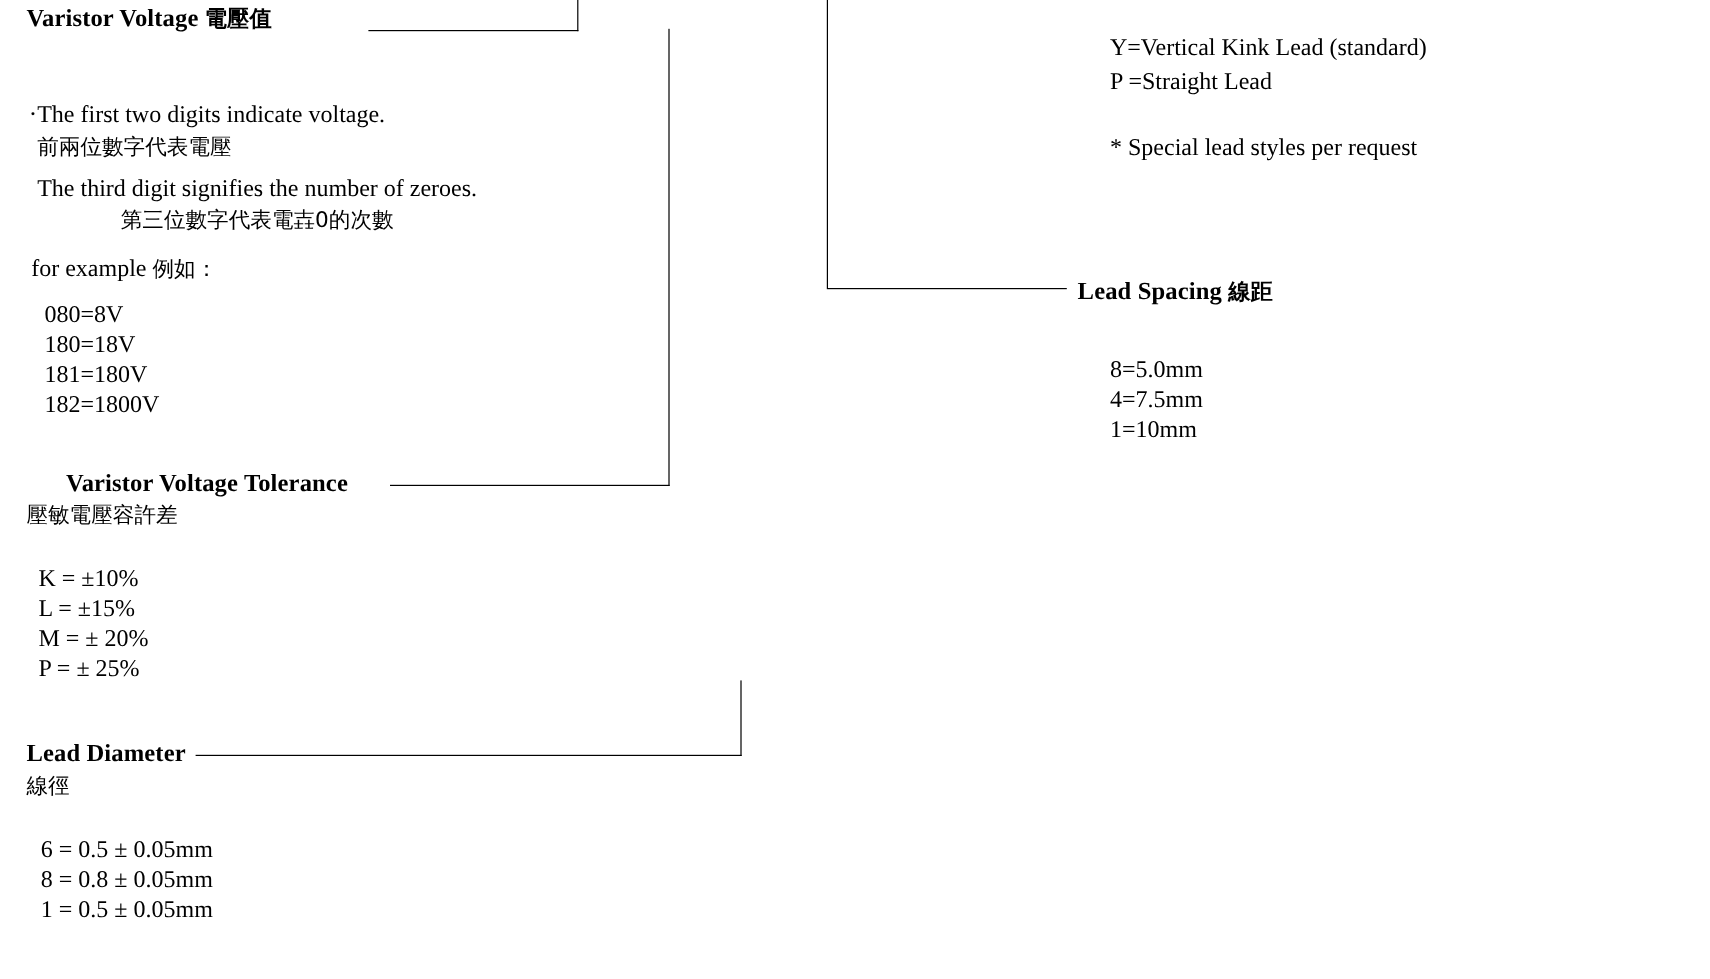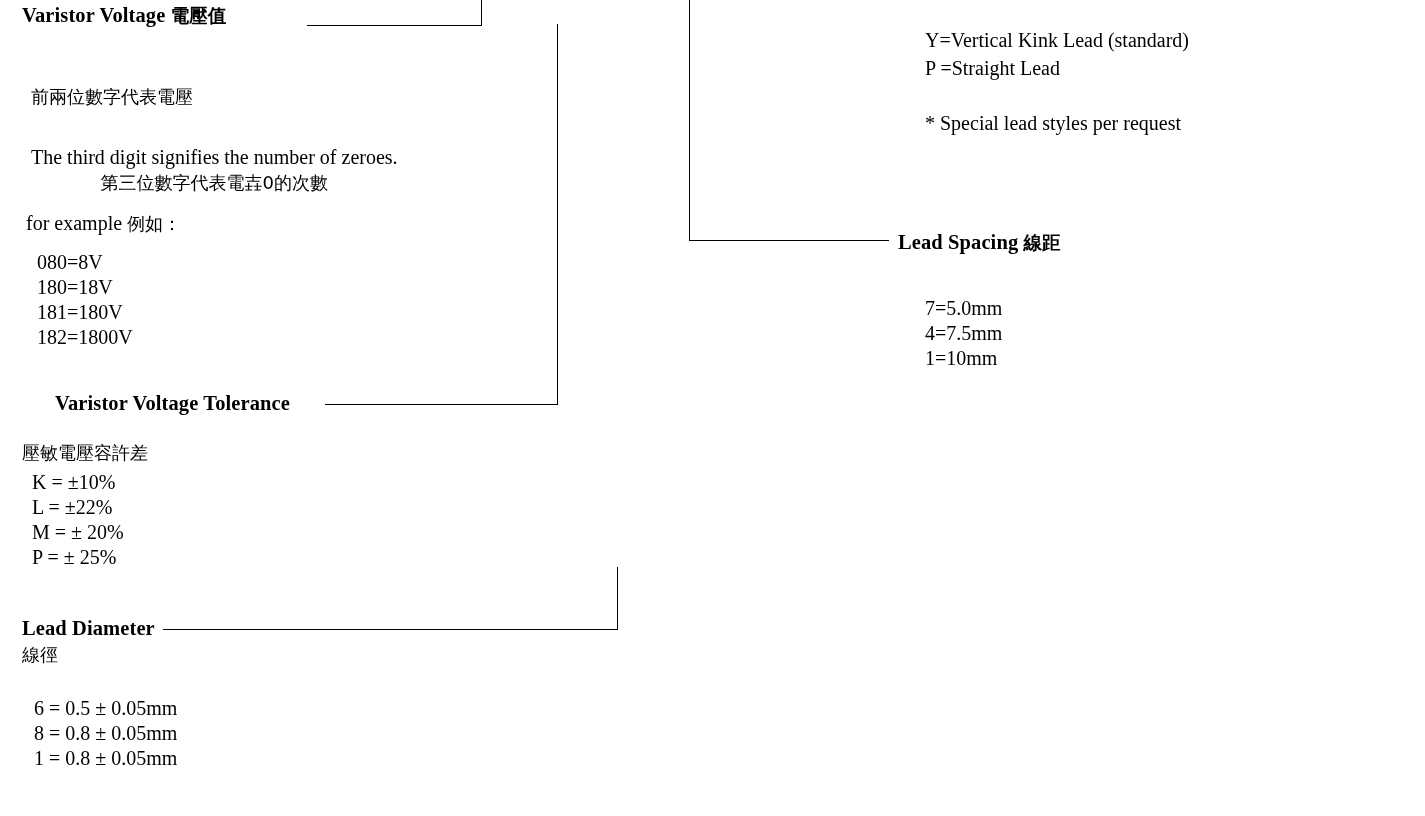--- a/index.html
+++ b/index.html
@@ -68,20 +68,23 @@
 
   <div class="abs hdr" style="left:22px; top:3px;">
     <span>Varistor Voltage</span>
     <span class="cjk-inline">電壓值</span>
   </div>
 
   <div class="line-h" style="left:307px; top:25px; width:175px;"></div>
   <div class="line-v" style="left:481px; top:-10px; height:36px;"></div>
 
   <div class="abs" style="left:24px; top:83px;">
+    <div class="txt">
+      <span style="font-size:21px;">·</span><span>The first two digits indicate voltage.</span>
+    </div>
     <div class="cjk" style="margin-top:2px; margin-left:7px;">前兩位數字代表電壓</div>
   </div>
 
   <div class="abs" style="left:31px; top:146px;">
     <div class="txt">The third digit signifies the number of zeroes.</div>
     <div class="cjk" style="margin-top:2px;text-align:center;">第三位數字代表電壵0的次數</div>
   </div>
 
   <div class="abs txt" style="left:26px; top:212px;">
     <span>for example</span>
@@ -89,57 +92,57 @@
   </div>
 
   <div class="abs list-line" style="left:37px; top:250px;">
     <div class="txt">080=8V</div>
     <div class="txt">180=18V</div>
     <div class="txt">181=180V</div>
     <div class="txt">182=1800V</div>
   </div>
 
   <div class="abs hdr" style="left:22px; top:392px;margin-left:33px;">Varistor Voltage Tolerance</div>
-  <div class="abs cjk" style="left:22px; top:417px;margin-top:24px;">壓敏電壓容許差</div>
+  <div class="abs cjk" style="left:22px; top:417px;">壓敏電壓容許差</div>
 
   <div class="line-h" style="left:325px; top:404px; width:233px;"></div>
   <div class="line-v" style="left:557px; top:24px; height:381px;"></div>
 
   <div class="abs list-line" style="left:32px; top:470px;">
     <div class="txt">K =  ±10%</div>
-    <div class="txt">L =  ±22%</div>
+    <div class="txt">L =  ±15%</div>
     <div class="txt">M =  ± 20%</div>
     <div class="txt">P =  ± 25%</div>
   </div>
 
   <div class="abs hdr" style="left:22px; top:617px;">Lead Diameter</div>
   <div class="abs cjk" style="left:22px; top:643px;">線徑</div>
 
   <div class="line-h" style="left:163px; top:629px; width:455px;"></div>
   <div class="line-v" style="left:617px; top:567px; height:63px;"></div>
 
   <div class="abs list-line" style="left:34px; top:696px;">
     <div class="txt">6 =  0.5  ±  0.05mm</div>
     <div class="txt">8 =  0.8  ±  0.05mm</div>
-    <div class="txt">1 =  0.8  ±  0.05mm</div>
+    <div class="txt">1 =  0.5  ±  0.05mm</div>
   </div>
 
   <div class="abs list-line" style="left:925px; top:28px;">
     <div class="txt">Y=Vertical Kink Lead (standard)</div>
     <div class="txt" style="margin-top:3px;">P =Straight Lead</div>
   </div>
   <div class="abs txt" style="left:925px; top:112px;">* Special lead styles per request</div>
 
   <div class="line-v" style="left:689px; top:-5px; height:245px;"></div>
   <div class="line-h" style="left:689px; top:240px; width:200px;"></div>
 
   <div class="abs hdr" style="left:898px; top:230px;">
     <span>Lead Spacing</span>
     <span class="cjk-inline">線距</span>
   </div>
 
   <div class="abs list-line" style="left:925px; top:296px;">
-    <div class="txt">7=5.0mm</div>
+    <div class="txt">8=5.0mm</div>
     <div class="txt">4=7.5mm</div>
     <div class="txt">1=10mm</div>
   </div>
 
 </div>
 
 </body></html>

